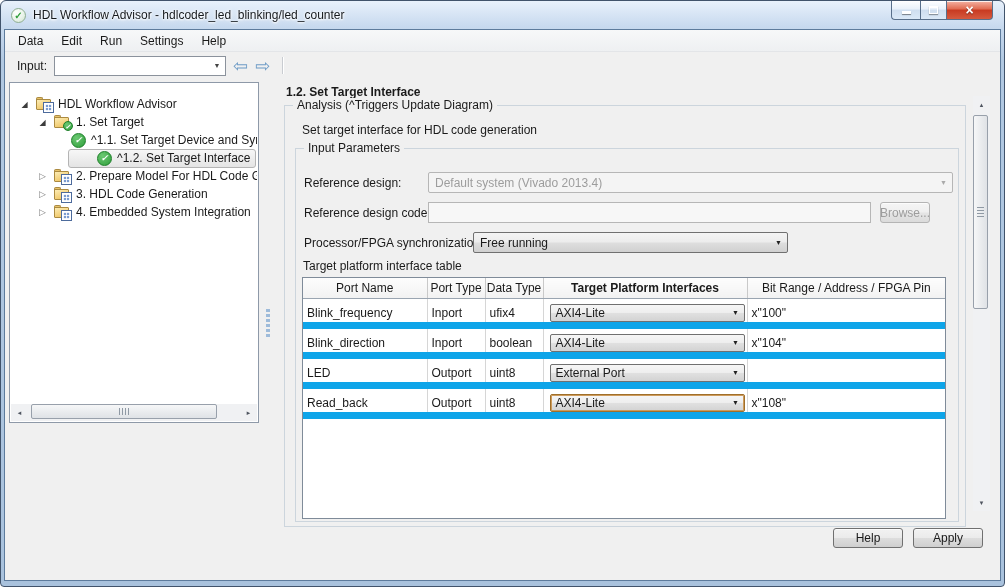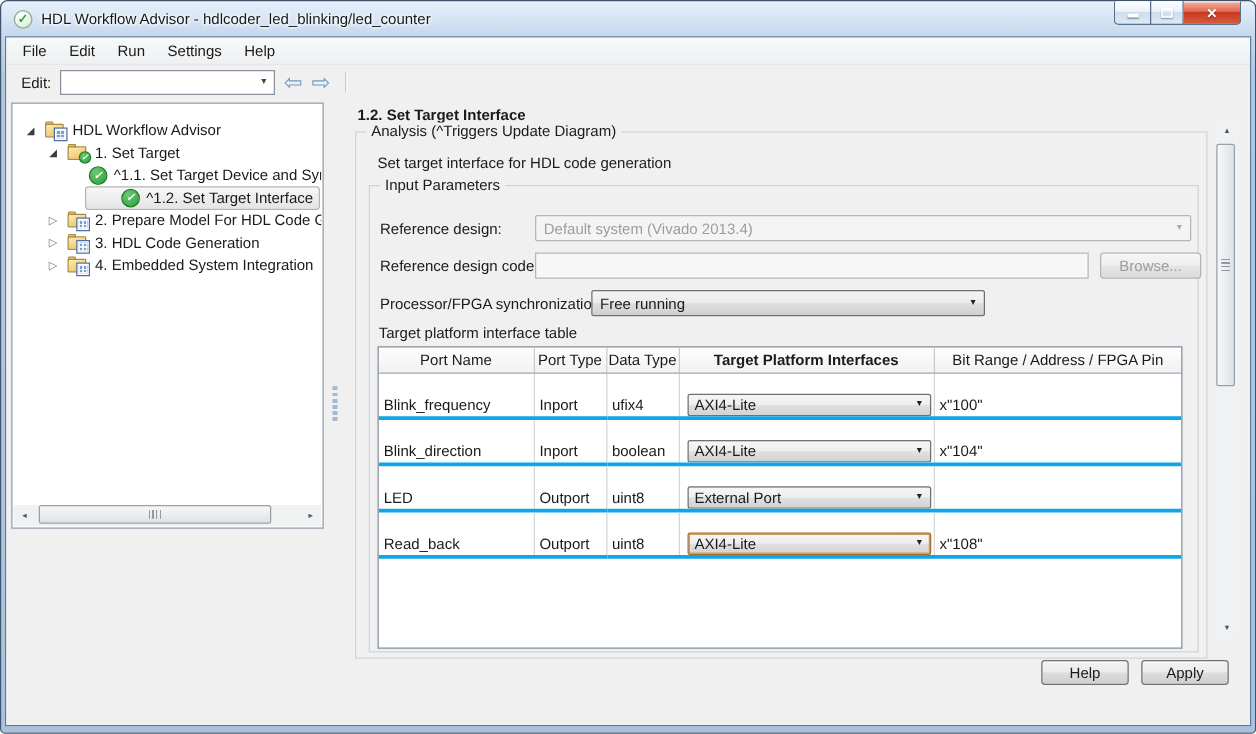--- a/index.html
+++ b/index.html
@@ -111,32 +111,32 @@
   .combo .combo-text { flex:1; padding:0 6px; white-space:nowrap; overflow:hidden; }
   .combo .combo-arrow { width:17px; text-align:center; font-size:7px; color:#222; flex:none; }
   .combo.disabled { border-color:#b6b6b6; background:#f4f4f4; color:#9d9d9d; }
   .combo.disabled .combo-arrow { color:#aaa; }
   .textfield { position:absolute; height:21px; border:1px solid #b6b6b6; background:#f7f7f7; }
   .btn { display:flex; align-items:center; justify-content:center; border:1px solid #707070; border-radius:3px;
     background:linear-gradient(180deg,#f2f2f2 0%,#ebebeb 48%,#dddddd 52%,#cfcfcf 100%);
     box-shadow:inset 0 1px 0 rgba(255,255,255,.7); }
   .btn.disabled { border-color:#b4b4b4; color:#9d9d9d;
     background:linear-gradient(180deg,#f5f5f5 0%,#efefef 48%,#e5e5e5 52%,#dbdbdb 100%); }
-  .btn-browse { position:absolute; left:584px; top:53px; width:81px; height:21px; }
+  .btn-browse { position:absolute; left:584px; top:53px; width:50px; height:21px; }
 
   
   .table-label { position:absolute; left:7px; top:110px; }
   .table-box { position:absolute; left:6px; top:128px; width:644px; height:242px; background:#fff;
     border:1px solid #7f8b99; overflow:hidden; }
   table.iface { border-collapse:collapse; table-layout:fixed; width:642px; }
   table.iface th { height:20px; font-weight:normal; text-align:center; background:linear-gradient(#fdfdfd,#f2f2f2);
     border-right:1px solid #c9c9c9; border-bottom:1px solid #9aa5b1; white-space:nowrap; overflow:hidden; }
   table.iface th.bold { font-weight:bold; }
   table.iface th:last-child { border-right:none; }
-  table.iface td { height:20px; padding:16px 0 0 4px; border-right:1px solid #d6d6d6; border-bottom:3px solid #0ea5e9;
+  table.iface td { height:20px; padding:5px 0 0 4px; border-right:1px solid #d6d6d6; border-bottom:7px solid #0ea5e9;
     white-space:nowrap; overflow:hidden; }
   table.iface td:last-child { border-right:none; }
   td.combo-cell { padding:0; }
   .cell-combo { display:flex; align-items:center; height:18px; margin:0 2px; border:1px solid #707070; border-radius:2px;
     background:linear-gradient(180deg,#f6f6f6 0%,#eeeeee 48%,#e0e0e0 52%,#d3d3d3 100%); }
   .cell-combo .combo-text { flex:1; padding:0 5px; white-space:nowrap; overflow:hidden; }
   .cell-combo .combo-arrow { width:16px; text-align:center; font-size:7px; color:#222; flex:none; }
   .cell-combo.focused { border-color:#a06f2a; box-shadow:inset 0 0 0 1px #cd9b5c; }
 
   .btn-help { position:absolute; left:562px; top:449px; width:70px; height:20px; }
@@ -162,29 +162,29 @@
       <div class="win-btn btn-close">
           <span class="glyph-close">×</span>
         </div>
     </div>
   </div>
 
   <div class="client">
 
     <div class="menubar">
 
-    <div class="menu-item">File</div>
+    <div class="menu-item">Data</div>
         <div class="menu-item">Edit</div>
         <div class="menu-item">Run</div>
         <div class="menu-item">Settings</div>
         <div class="menu-item">Help</div>
       </div>
 
     <div class="toolbar">
-      <span>Edit:</span>
+      <span>Input:</span>
       <span class="find-combo">
         <input value="" style="">
         <span class="combo-arrow">▼</span>
       </span>
       <span class="nav-arrow">⇦</span>
       <span class="nav-arrow">⇨</span>
       <span class="tb-sep"></span>
     </div>
 
     <div class="main">

